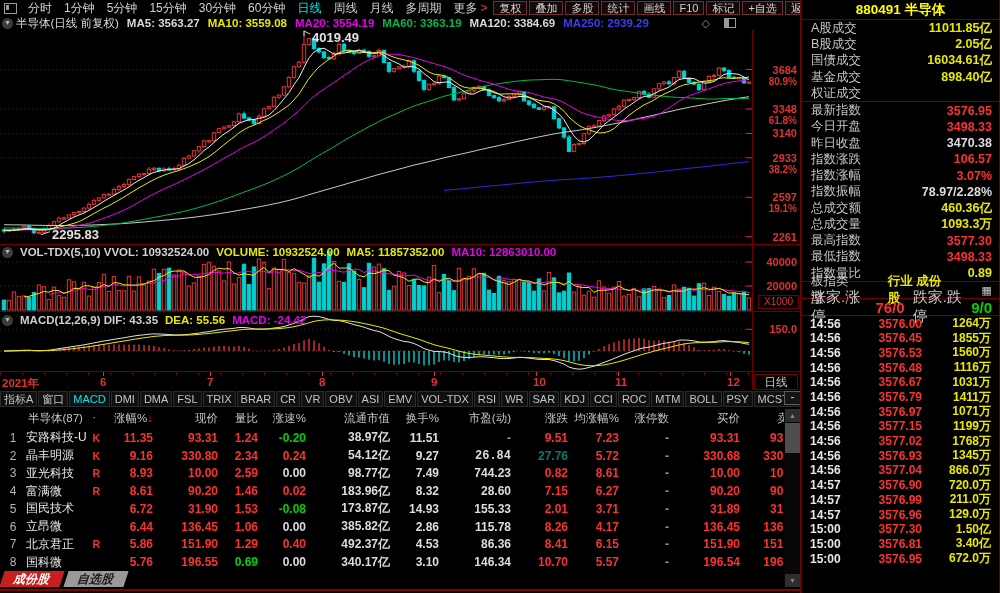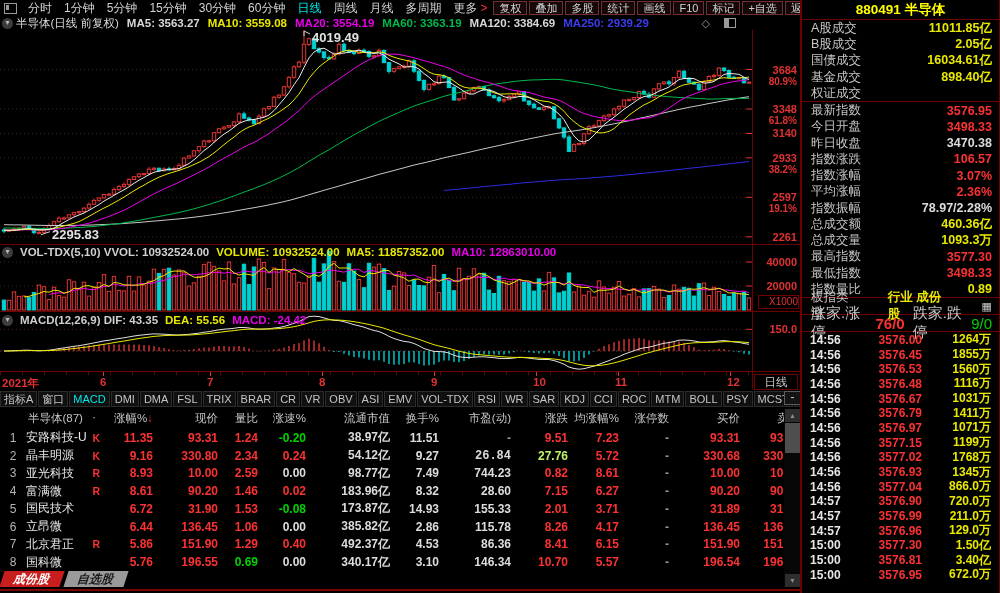--- a/index.html
+++ b/index.html
@@ -26,21 +26,21 @@
   #main-svg{position:absolute;left:0;top:30px;}
   #vol-svg{position:absolute;left:0;top:245px;}
   #macd-svg{position:absolute;left:0;top:312px;}
   .pane-header{position:absolute;left:0;display:flex;align-items:center;font-size:11.5px;white-space:nowrap;z-index:3;}
   .pane-header span{margin-right:7px;font-weight:bold;}
   .divider-h{position:absolute;left:0;width:800px;height:1px;background:#6e0000;z-index:2;}
   .divider-v{position:absolute;left:752px;top:30px;width:1px;height:359px;background:#6e0000;z-index:2;}
   .y-label{position:absolute;left:750px;width:47px;text-align:right;font-size:11px;font-weight:bold;color:#e03232;line-height:11px;z-index:3;}
   .y-pct{font-size:10px;}
   .anno{position:absolute;color:#e2e2e2;font-size:13px;font-weight:bold;z-index:4;}
-  #x1000-box{position:absolute;left:758px;top:295px;width:39px;height:12px;border:1px solid #6e0000;color:#e03232;font-size:10px;text-align:right;line-height:12px;z-index:3;}
+  #x1000-box{position:absolute;left:758px;top:295px;width:39px;height:12px;border:1px solid #6e0000;color:#e03232;font-size:10px;text-align:center;line-height:12px;z-index:3;}
   
   #x-axis{position:absolute;left:0;top:371px;width:800px;height:19px;border-top:1px solid #6e0000;font-size:11.5px;color:#e03232;font-weight:bold;}
   #x-axis .minor{position:absolute;left:0;top:0;width:752px;height:3px;background:repeating-linear-gradient(90deg,#5a1010 0 1px,transparent 1px 22px);}
   .month{position:absolute;top:4px;}
   .mtick{position:absolute;top:0;width:1px;height:4px;background:#e03232;}
   #djx-box{position:absolute;left:754px;top:2px;width:42px;height:14px;border:1px solid #6e0000;color:#c8c8c8;text-align:center;line-height:14px;font-size:11.5px;font-weight:normal;}
   
   #tab-bar{position:absolute;left:0;top:390px;width:785px;height:17px;display:flex;align-items:center;font-size:11px;color:#c4c4c4;white-space:nowrap;}
   .itab{padding:0 3px;height:14px;line-height:14px;border:1px solid #2c2c2c;background:#101010;margin-right:1px;cursor:pointer;}
   .itab.active{color:#00e8e8;}
@@ -80,21 +80,21 @@
   .prow .lab{color:#c6c6c6;}
   .prow .val{font-weight:bold;}
   .prow2{height:16.25px;}
   #bz-row{display:flex;align-items:center;height:16px;padding:0 7px 0 9px;font-size:12.5px;border-bottom:1px solid #6e0000;gap:36px;}
   #bz-row .lab{color:#c6c6c6;}
   #bz-row .val{margin-left:auto;color:#e8e800;font-weight:bold;}
   #bz-row .grid-ic{color:#c8c8c8;font-size:11px;margin-left:4px;}
   #ud-row{display:flex;align-items:center;height:16px;padding:0 7px 0 9px;font-size:15px;border-bottom:1px solid #6e0000;}
   #ud-row .lab{color:#c6c6c6;}
   #ud-row .v1{color:#fa3232;font-weight:bold;margin:0 8px 0 6px;}
-  #ud-row .v2{color:#00d200;font-weight:normal;margin-left:auto;}
+  #ud-row .v2{color:#00d200;font-weight:bold;margin-left:auto;}
   #ticks{height:250px;overflow:hidden;}
   .trow{display:flex;height:14.7px;align-items:center;font-size:12px;font-weight:bold;}
   .tt{width:52px;padding-left:8px;color:#e6e6e6;flex:none;}
   .tp{width:60px;text-align:right;color:#fa3232;flex:none;}
   .tv{flex:1;text-align:right;padding-right:8px;color:#e8e800;}
 </style>
 </head>
 <body>
 
 <div id="app">
@@ -908,21 +908,21 @@
           <span>晶丰明源</span>
           <span class="mk">K</span>
         </span>
         <span class="cell" style="width: 49px; color: rgb(250, 50, 50);">9.16</span>
         <span class="cell" style="width: 62px; color: rgb(250, 50, 50);">330.80</span>
         <span class="cell" style="width: 37px; color: rgb(250, 50, 50);">2.34</span>
         <span class="cell" style="width: 45px; color: rgb(250, 50, 50);">0.24</span>
         <span class="cell" style="width: 81px; color: rgb(220, 220, 220);">54.12亿</span>
         <span class="cell" style="width: 46px; color: rgb(220, 220, 220);">9.27</span>
         <span class="cell" style="width: 69px; color: rgb(220, 220, 220); font-family: Liberation Mono, monospace;">26.84</span>
-        <span class="cell" style="width: 54px; color: #bef264;">27.76</span>
+        <span class="cell" style="width: 54px; color: #0f766e;">27.76</span>
         <span class="cell" style="width: 48px; color: rgb(250, 50, 50);">5.72</span>
         <span class="cell" style="width: 47px; color: rgb(150, 150, 150);">-</span>
         <span class="cell" style="width: 68px; color: rgb(250, 50, 50);">330.68</span>
         <span class="cell" style="width: 57px; color: rgb(250, 50, 50);">330.80</span>
       </div>
       <div class="srow">
         <span class="cnum">3</span>
         <span class="cname">
           <span>亚光科技</span>
           <span class="mk">R</span>
@@ -1091,24 +1091,20 @@
         </div>
         <div class="prow prow2">
           <span class="lab">指数涨跌</span>
           <span class="val" style="color: rgb(250, 50, 50);">106.57</span>
         </div>
         <div class="prow prow2">
           <span class="lab">指数涨幅</span>
           <span class="val" style="color: rgb(250, 50, 50);">3.07%</span>
         </div>
         <div class="prow prow2">
-          <span class="lab">平均涨幅</span>
-          <span class="val" style="color: rgb(250, 50, 50);">2.36%</span>
-        </div>
-        <div class="prow prow2">
           <span class="lab">指数振幅</span>
           <span class="val" style="color: rgb(220, 220, 220);">78.97/2.28%</span>
         </div>
         <div class="prow prow2">
           <span class="lab">总成交额</span>
           <span class="val" style="color: rgb(232, 232, 0);">460.36亿</span>
         </div>
         <div class="prow prow2">
           <span class="lab">总成交量</span>
           <span class="val" style="color: rgb(232, 232, 0);">1093.3万</span>

